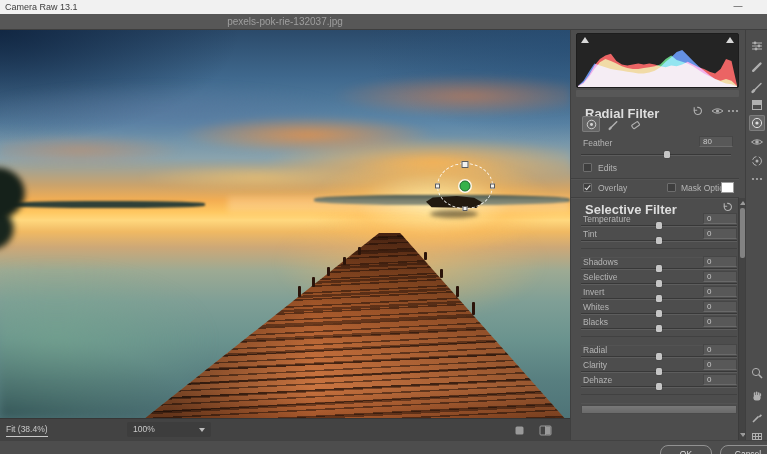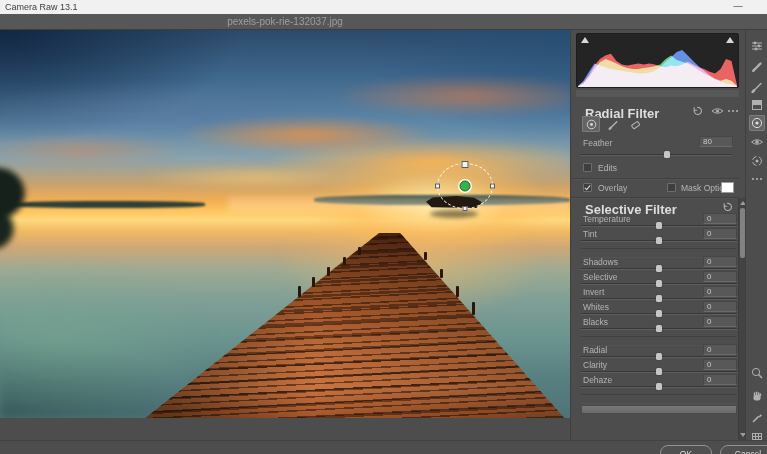--- a/index.html
+++ b/index.html
@@ -409,19 +409,38 @@
         <svg width="14" height="14" viewBox="0 0 14 14">
           <rect x="2.5" y="2.5" width="9" height="9" stroke="#b0b0b0" fill="none"></rect>
           <line x1="5.5" y1="2.5" x2="5.5" y2="11.5" stroke="#b0b0b0" fill="none"></line>
           <line x1="8.5" y1="2.5" x2="8.5" y2="11.5" stroke="#b0b0b0" fill="none"></line>
           <line x1="2.5" y1="5.5" x2="11.5" y2="5.5" stroke="#b0b0b0" fill="none"></line>
           <line x1="2.5" y1="8.5" x2="11.5" y2="8.5" stroke="#b0b0b0" fill="none"></line>
         </svg>
       </div>
     </div>
 
+  <div class="zoombar">
+    <div class="fit-label">Fit (38.4%)</div>
+    <div class="zoom-select">
+      <span>100%</span>
+      <div class="zoom-chevron"></div>
+    </div>
+    <div class="zb-icon" style="left:512px">
+      <svg width="11" height="11" viewBox="0 0 11 11">
+          <rect x="1.5" y="1.5" width="8" height="8" rx="1.5" fill="#9a9a9a"></rect>
+        </svg>
+    </div>
+    <div class="zb-icon" style="left:538px">
+      <svg width="13" height="11" viewBox="0 0 13 11">
+          <rect x="1" y="1" width="11" height="9" rx="1" fill="none" stroke="#9a9a9a"></rect>
+          <line x1="6.5" y1="1" x2="6.5" y2="10" stroke="#9a9a9a"></line>
+          <rect x="7" y="1.5" width="4.5" height="8" fill="#9a9a9a"></rect>
+        </svg>
+    </div>
+  </div>
 
   <div class="footer">
     <div class="btn ok">OK</div>
     <div class="btn cancel">Cancel</div>
   </div>
 
 </div>
 
 </body></html>

